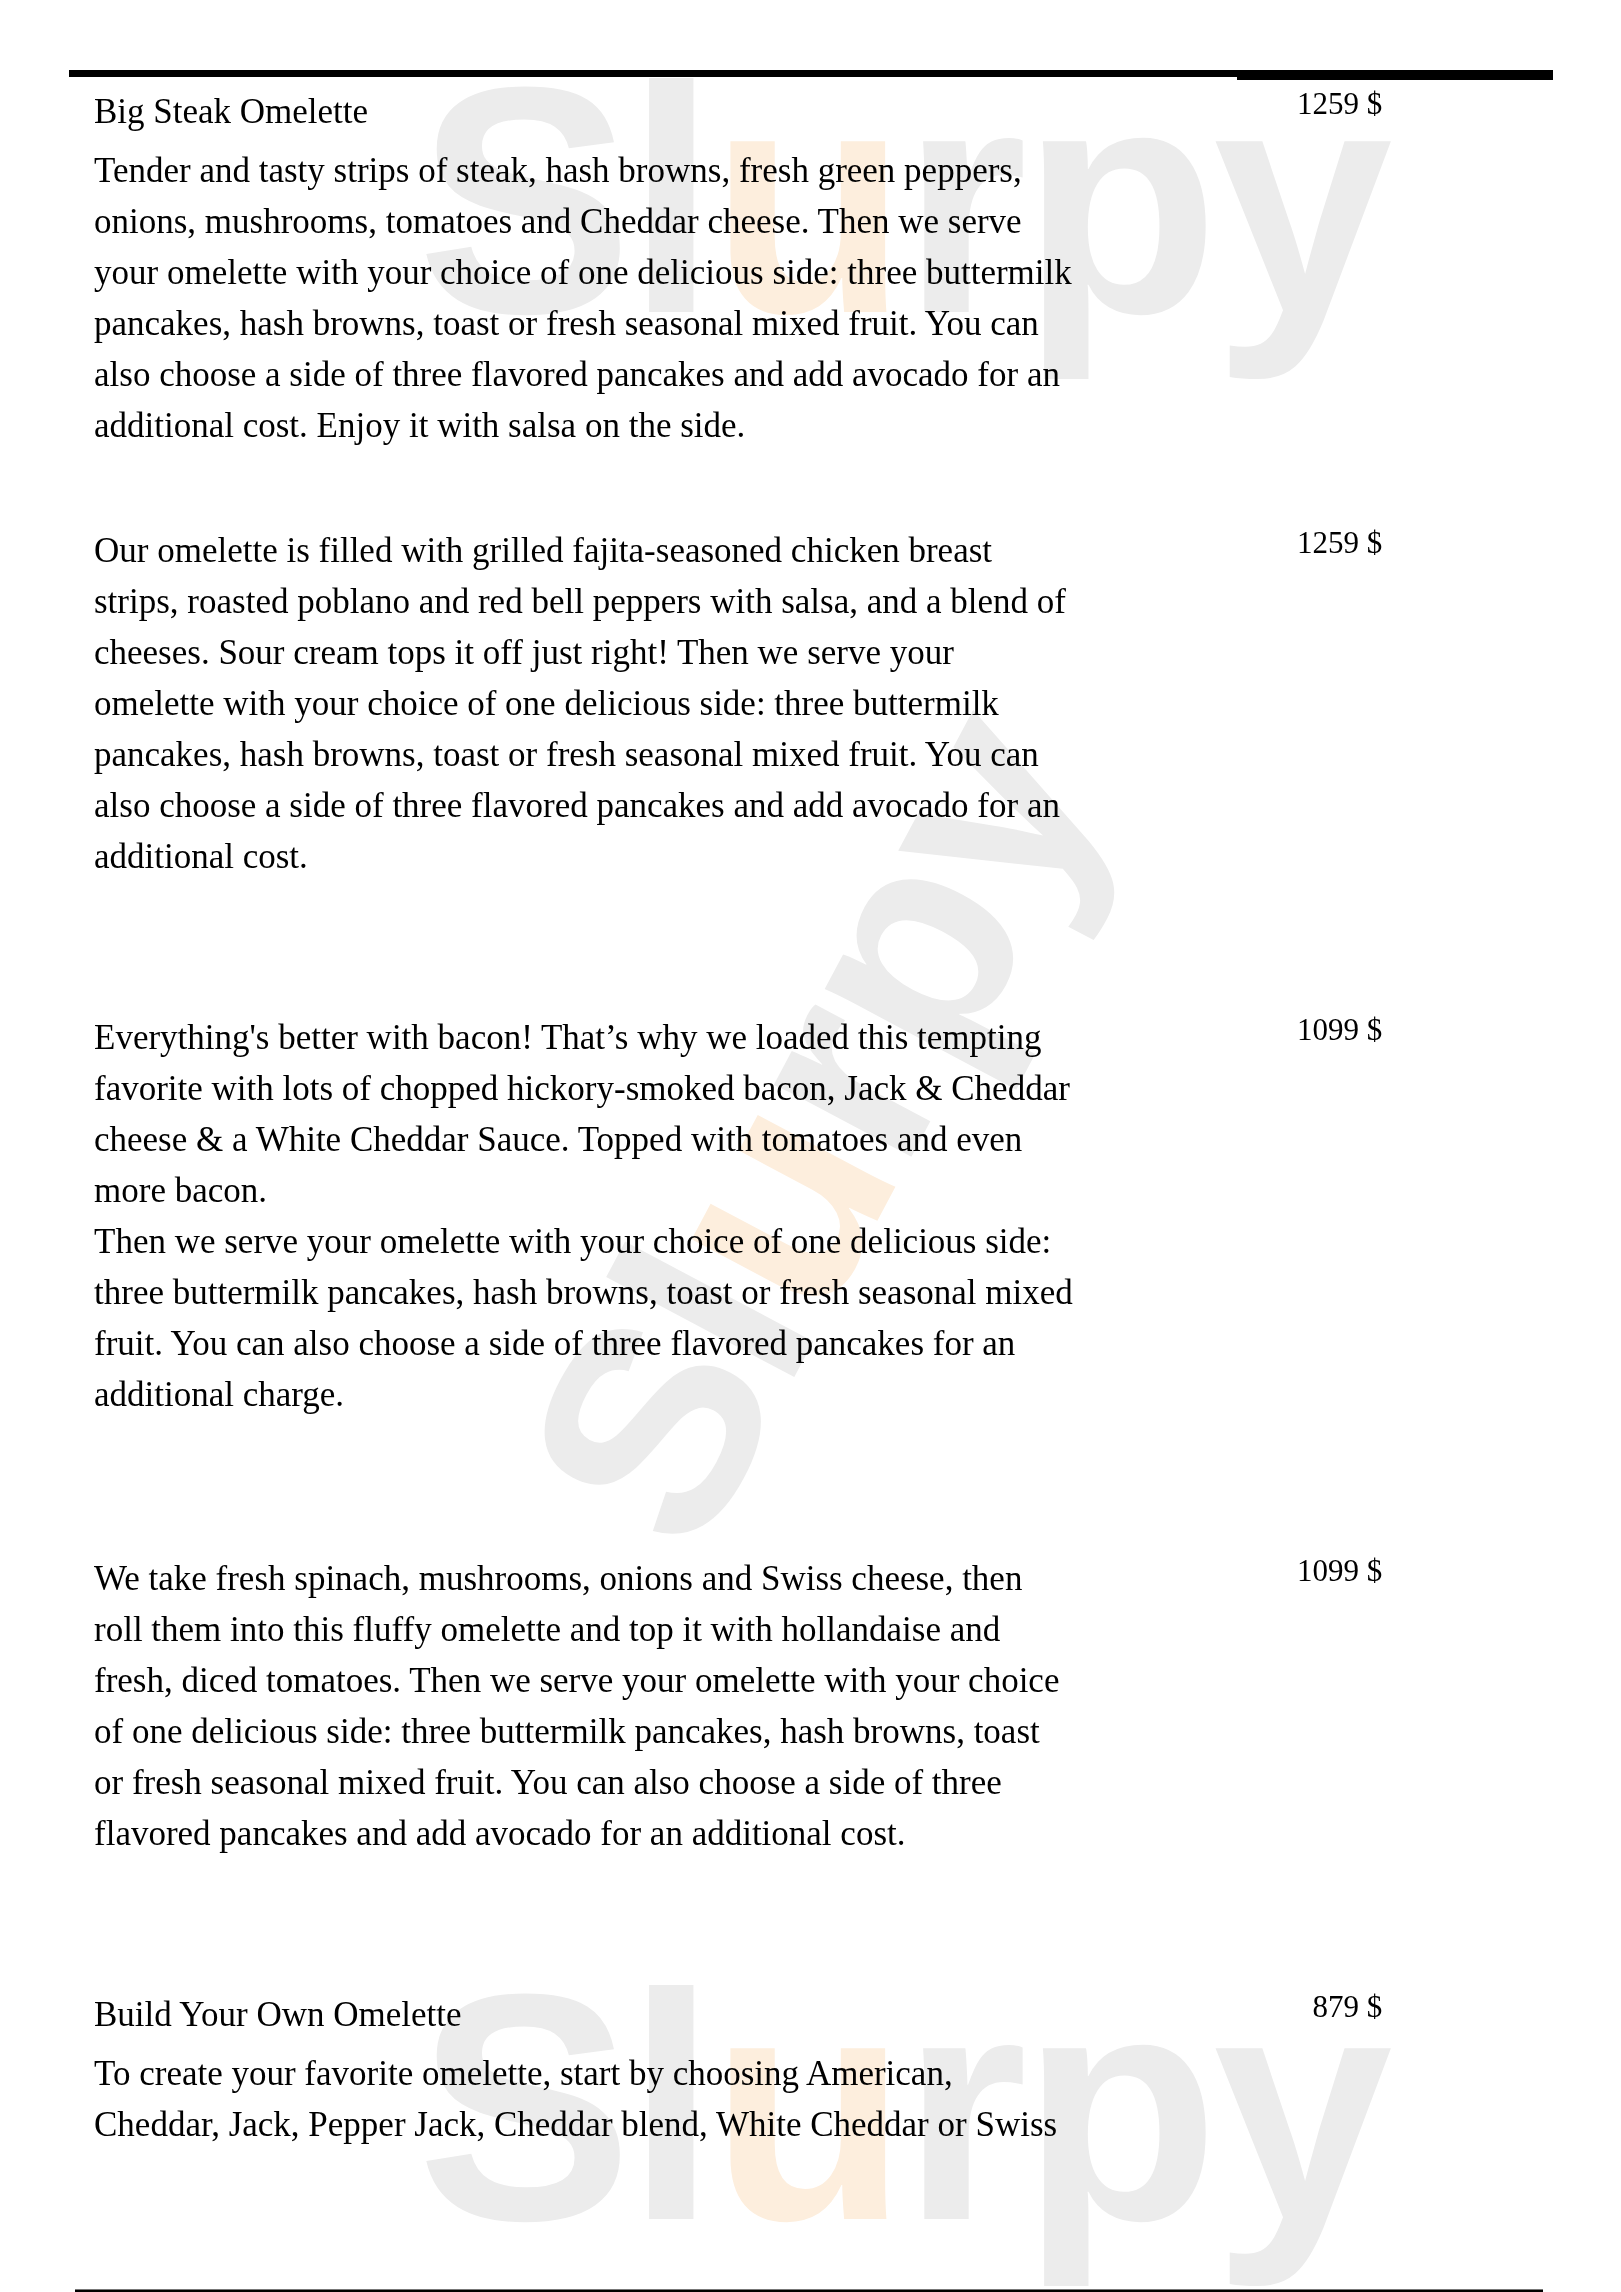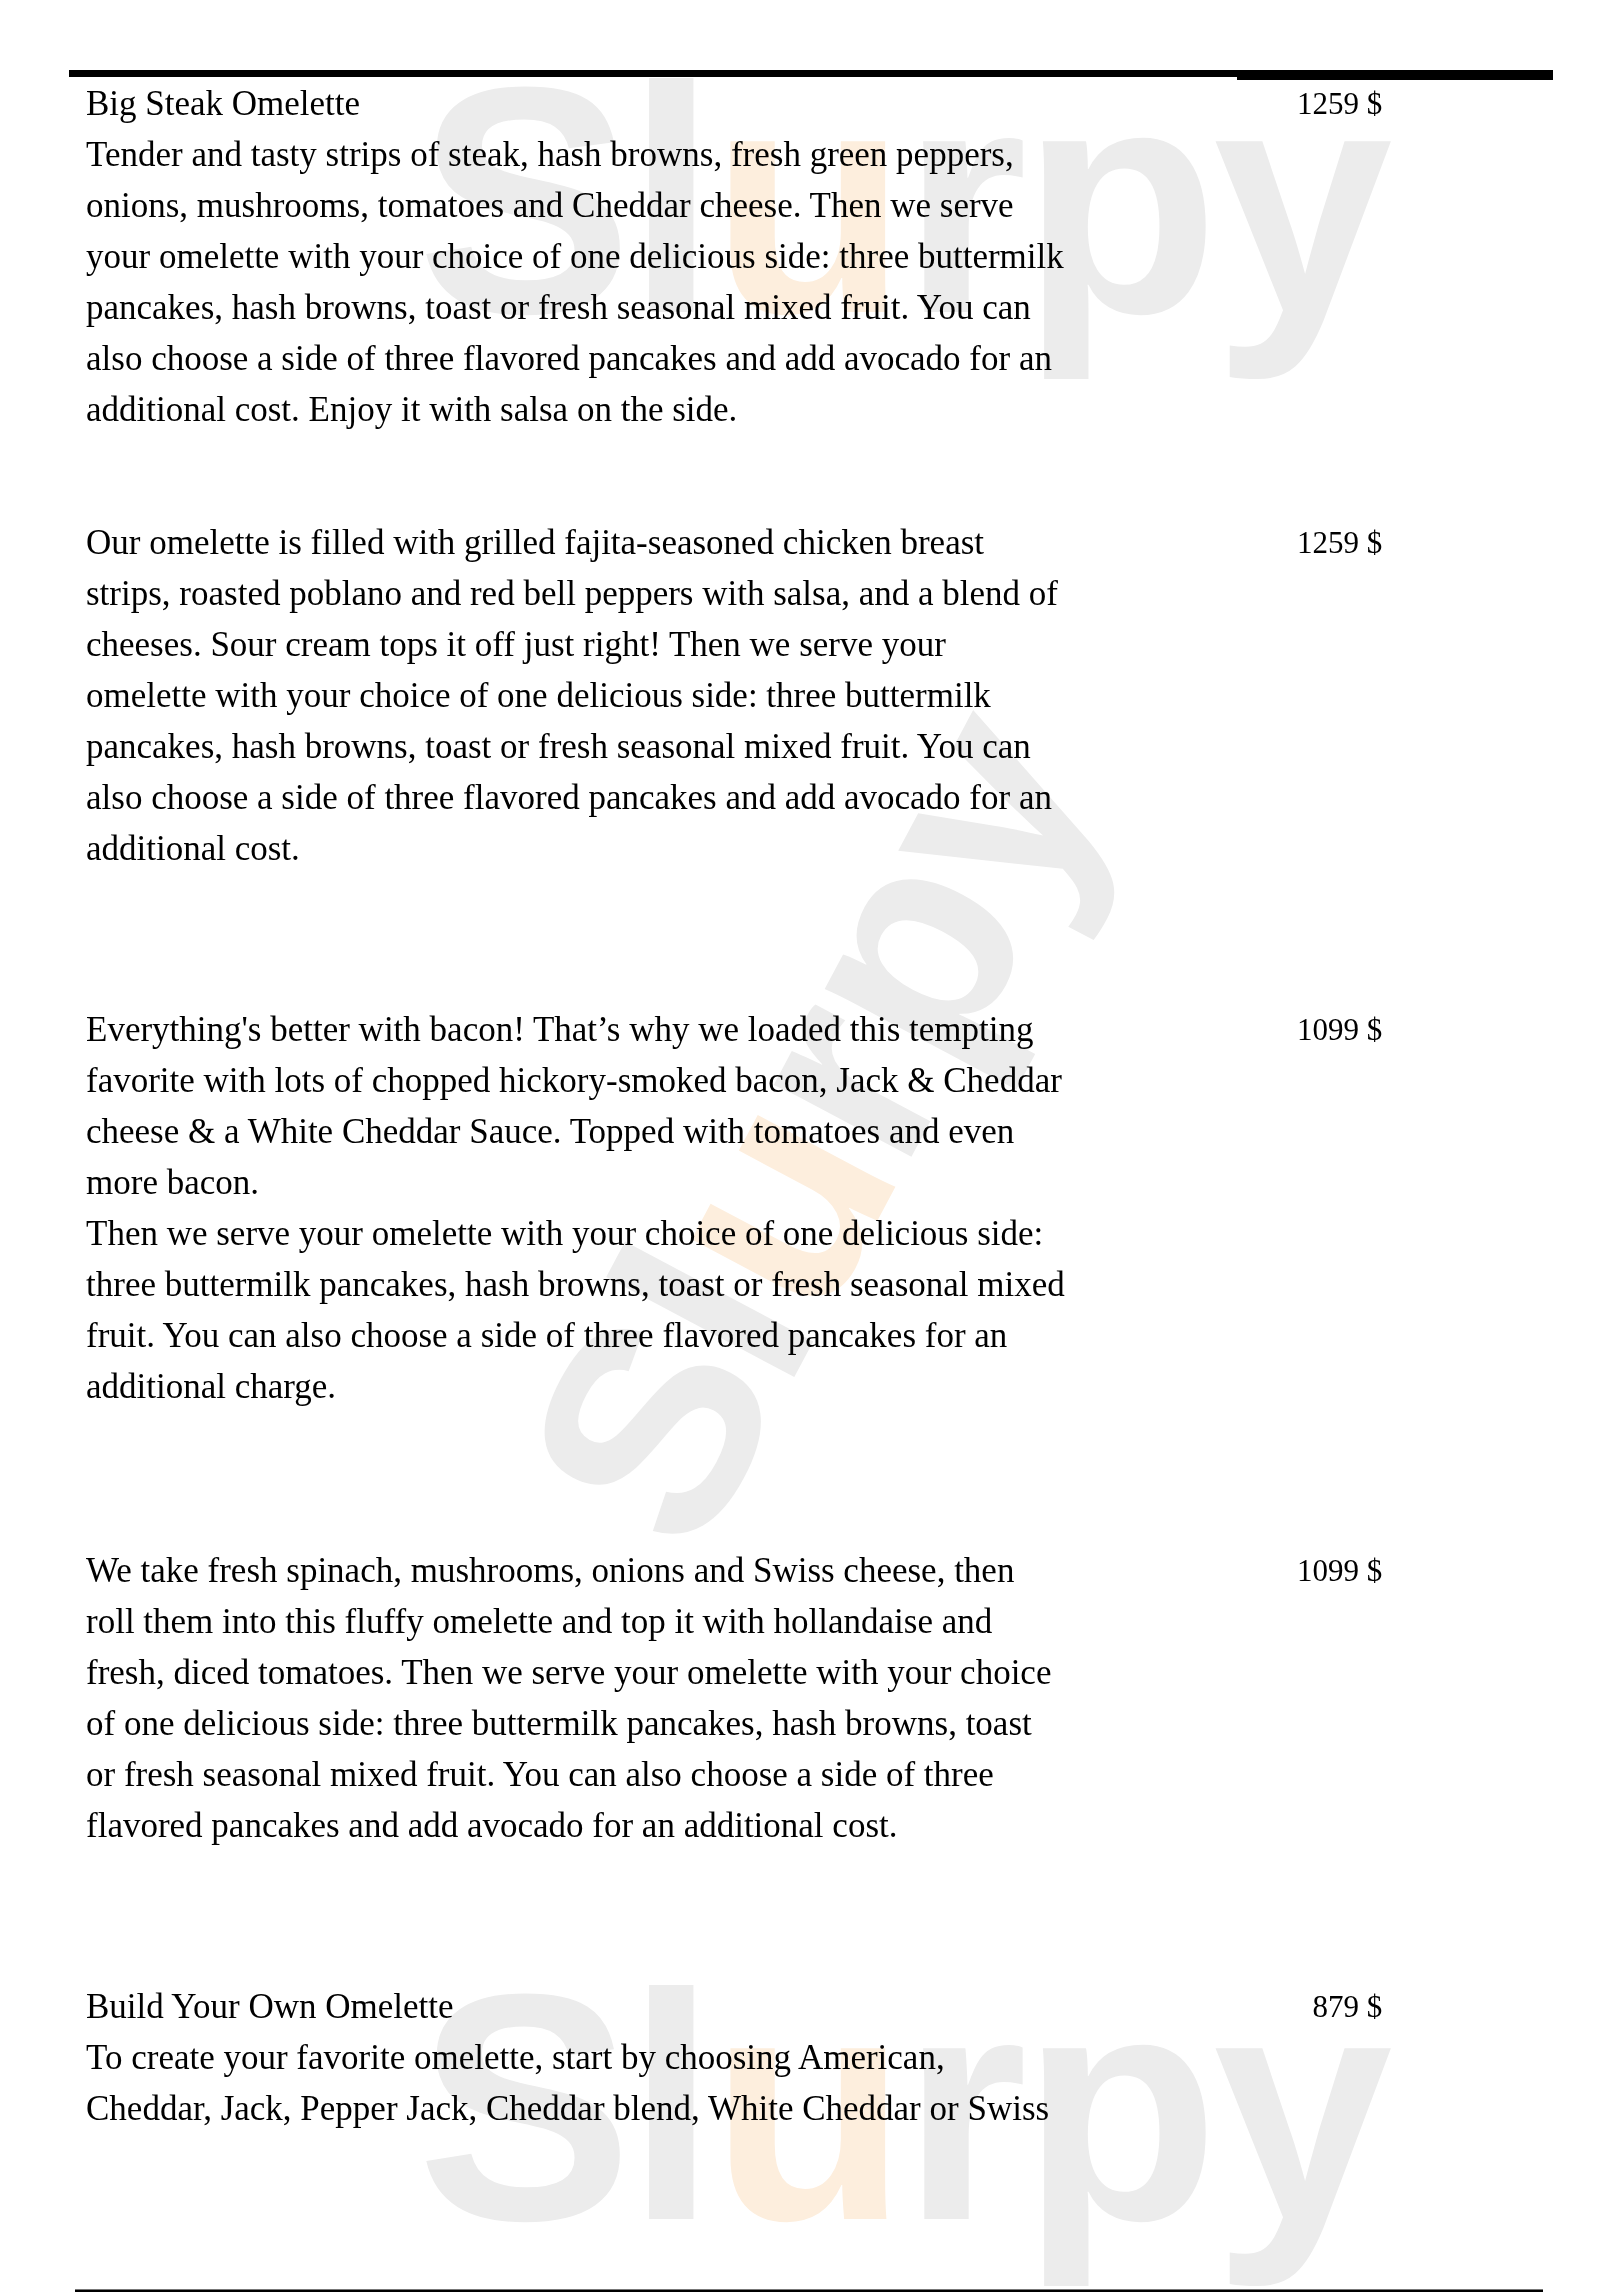--- a/index.html
+++ b/index.html
@@ -15,21 +15,21 @@
   .wm-top { left: 417px; top: 39px; font-size: 323px; }
   .wm-mid { left: 372px; top: 980px; font-size: 294px; transform: rotate(-62deg); transform-origin: 50% 50%; }
   .wm-bot { left: 417px; top: 1946px; font-size: 323px; }
 
   .rule-top-left { position: absolute; left: 69px; top: 70px; width: 1176px; height: 6.9px; background: #000; z-index: 2; }
   .rule-top-right { position: absolute; left: 1237px; top: 70px; width: 316px; height: 9.8px; background: #000; z-index: 2; }
   .rule-bottom { position: absolute; left: 75px; top: 2289px; width: 1468px; height: 3.9px; background: #000; z-index: 2;
                  border-top: 1px solid #777; box-sizing: border-box; }
 
   .item { position: absolute; left: 86px; width: 1304px; z-index: 1; }
-  .item-title, .item-desc { font-size: 35px; line-height: 51px; margin: 0; }
+  .item-title, .item-desc { font-size: 35px; line-height: 51px; margin: 8px; }
   .item-title { width: 1157px; }
   .item-desc { width: 1157px; white-space: pre-line; }
   .item-price { position: absolute; right: 7.8px; top: 0; font-size: 31px; line-height: 51px; text-align: right; }
 </style>
 </head>
 <body>
 
 <div class="wm wm-top">
   <span class="g">Sl</span><span class="o">u</span><span class="g">rpy</span>
 </div>

